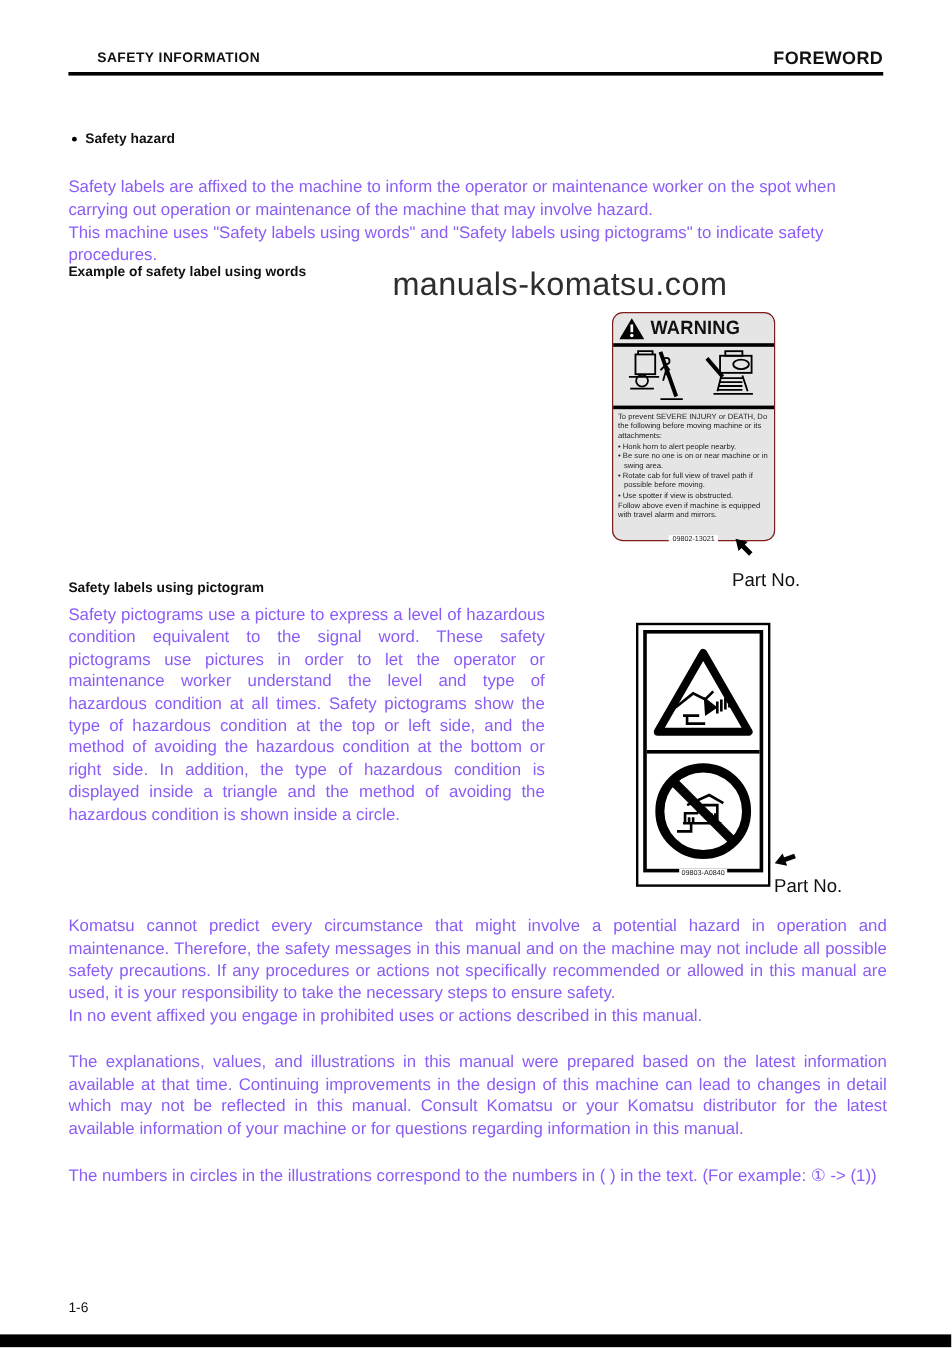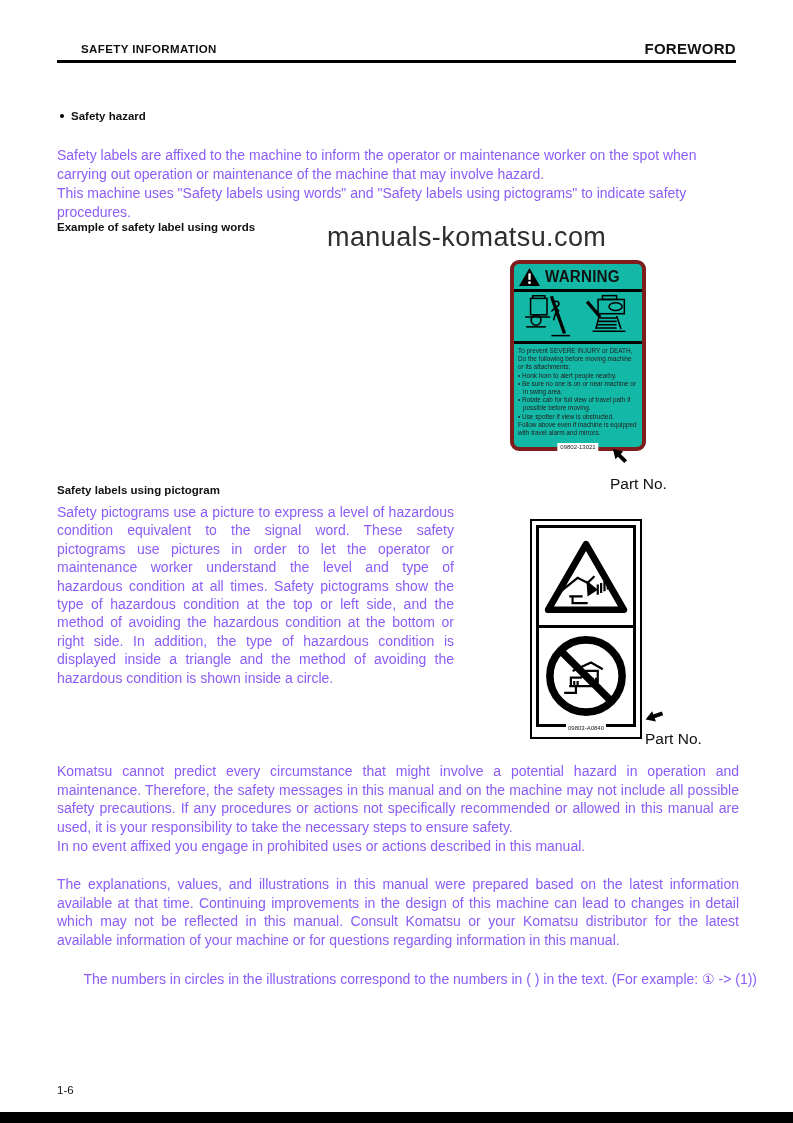--- a/index.html
+++ b/index.html
@@ -18,22 +18,22 @@
   .bullet-label{font-size:11.5px;font-weight:bold;}
 
   
   .body-text{font-size:14px;line-height:19px;color:#8b5cf6;}
   .intro{left:57px;top:146px;width:682px;}
   .sub-heading{font-size:11.5px;font-weight:bold;color:#111;}
   .example-heading{left:57px;top:221px;}
   .watermark{left:327px;top:222px;font-size:27px;color:#2e2e2e;letter-spacing:.4px;}
 
   
-  .warning-label{left:510px;top:260px;width:136px;height:191px;border:4px solid #7f1d1d;
-                 border-radius:9px;background:#14b8a6;box-sizing:border-box;}
+  .warning-label{left:510px;top:260px;width:136px;height:191px;border:1px solid #7f1d1d;
+                 border-radius:9px;background:#e5e5e5;box-sizing:border-box;}
   .wl-head{height:25px;display:flex;align-items:center;gap:5px;padding:0 5px;}
   .wl-word{font-size:16px;font-weight:bold;letter-spacing:.2px;transform:scaleX(.95);transform-origin:left center;white-space:nowrap;}
   .wl-div{height:3px;background:#000;}
   .wl-pictos{height:49px;display:flex;align-items:center;justify-content:space-around;padding:0 2px;}
   .wl-body{padding:3px 4px 0 4px;font-size:6.4px;line-height:8.2px;color:#222;}
   .wl-body .b{padding-left:5px;text-indent:-5px;}
   .wl-body .b::before{content:"• ";}
   .wl-partno{position:absolute;bottom:-4px;left:50%;transform:translateX(-50%);
              background:#fff;padding:0 3px;font-size:6px;line-height:8px;white-space:nowrap;color:#222;}
 
@@ -57,21 +57,21 @@
   .pl-cell.top{height:97px;}
   .pl-divider{height:3px;background:#000;}
   .pl-cell.bottom{flex:1;}
   .pl-partno{position:absolute;bottom:5px;left:50%;transform:translateX(-50%);
              background:#fff;padding:0 2px;font-size:6px;line-height:8px;white-space:nowrap;color:#222;}
 
   
   .para-disclaimer{left:57px;top:762px;width:682px;line-height:18.7px;}
   .para-disclaimer .j{text-align:justify;}
   .para-revision{left:57px;top:875px;width:682px;line-height:18.7px;text-align:justify;}
-  .numbers-note{left:57px;top:970px;width:700px;text-align:right;}
+  .numbers-note{left:57px;top:970px;width:700px;}
 
   
   .footer-pageno{left:57px;top:1084px;font-size:11.5px;}
   .bottom-bar{left:0;bottom:0;width:793px;height:11px;background:#000;}
 
   svg{display:block;}
   .lineart{fill:none;stroke:#000;}
 </style>
 </head>
 <body>

